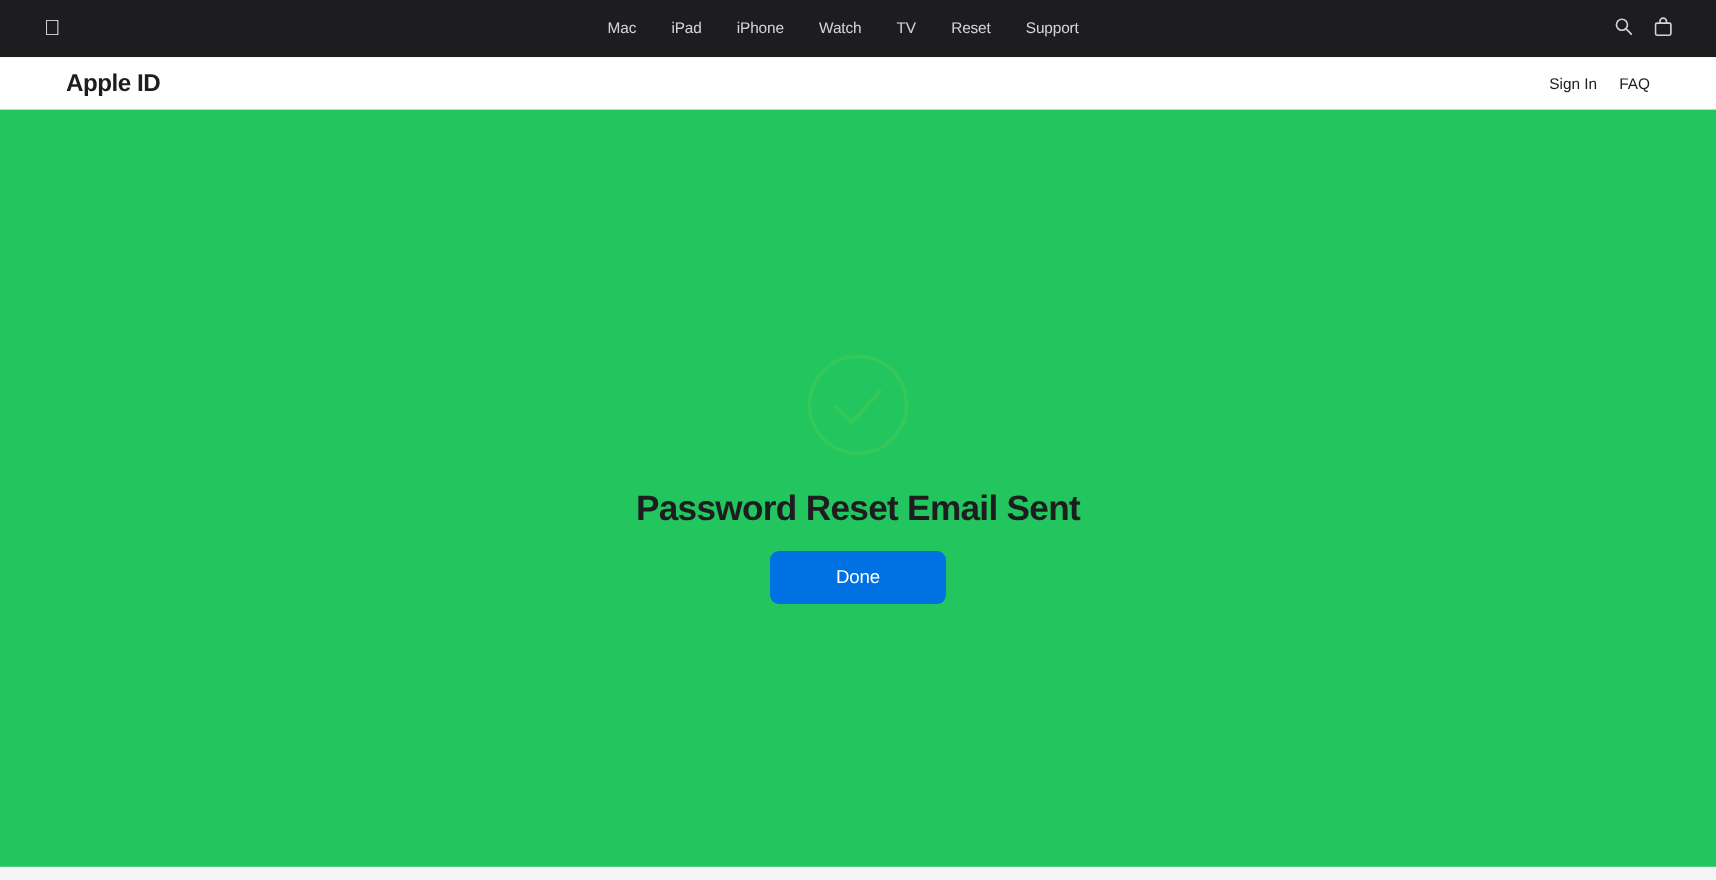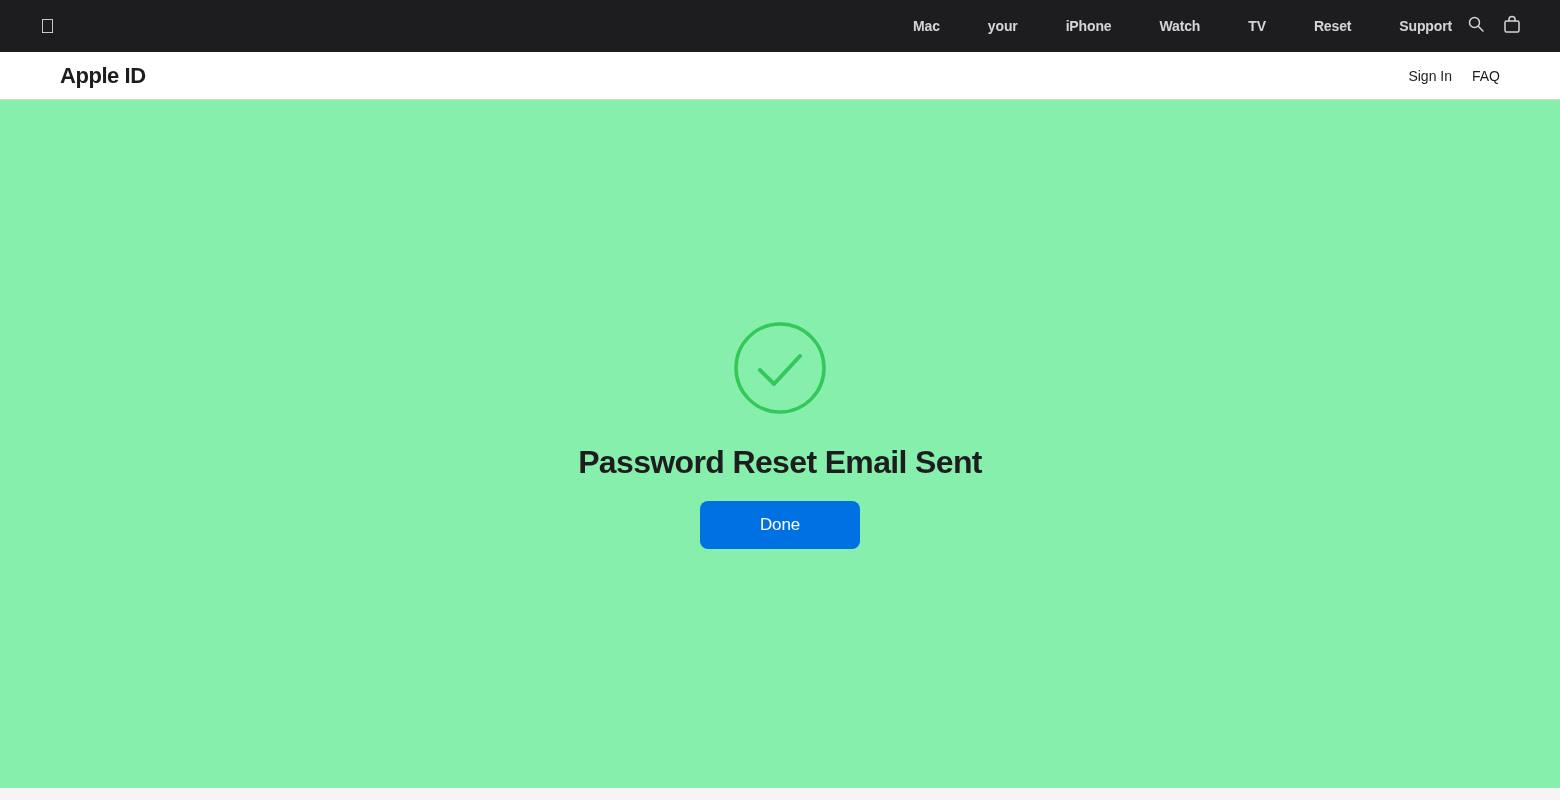--- a/index.html
+++ b/index.html
@@ -10,25 +10,24 @@
       background: #1d1d1f;
       height: 52px;
       display: flex;
       align-items: center;
       justify-content: space-between;
       padding: 0 40px;
     }
     .top-nav-items {
       display: flex;
       align-items: center;
-      gap: 16px;
+      gap: 0;
       list-style: none;
       flex: 1;
-      justify-content: flex-end;
-      font-weight: bold;
+      justify-content: center;
     }
     .top-nav-items li a {
       color: #f5f5f7;
       text-decoration: none;
       font-size: 14px;
       letter-spacing: -0.01em;
       opacity: 0.85;
       padding: 0 16px;
       white-space: nowrap;
     }
@@ -73,21 +72,21 @@
     }
     .sub-header-links a {
       color: #1d1d1f;
       text-decoration: none;
       font-size: 14px;
       text-align: center;
     }
 
     
     .main-content {
-      background: #86efac;
+      background: #22c55e;
       display: flex;
       flex-direction: column;
       align-items: center;
       justify-content: center;
       padding: 80px 40px 100px;
       min-height: calc(800px - 52px - 60px);
     }
 
     
     .success-icon {
@@ -133,21 +132,21 @@
       letter-spacing: -0.01em;
     }
   </style>
 </head>
 <body>
 
 <nav class="top-nav">
   <span class="apple-logo"></span>
   <ul class="top-nav-items">
     <li><a href="#">Mac</a></li>
-    <li><a href="#">your</a></li>
+    <li><a href="#">iPad</a></li>
     <li><a href="#">iPhone</a></li>
     <li><a href="#">Watch</a></li>
     <li><a href="#">TV</a></li>
     <li><a href="#">Reset</a></li>
     <li><a href="#">Support</a></li>
   </ul>
   <div class="nav-icons">
     <span class="nav-icon">
       <svg width="16" height="16" viewBox="0 0 16 16" fill="none" xmlns="http://www.w3.org/2000/svg">
         <circle cx="6.5" cy="6.5" r="5" stroke="#f5f5f7" stroke-width="1.5"></circle>

